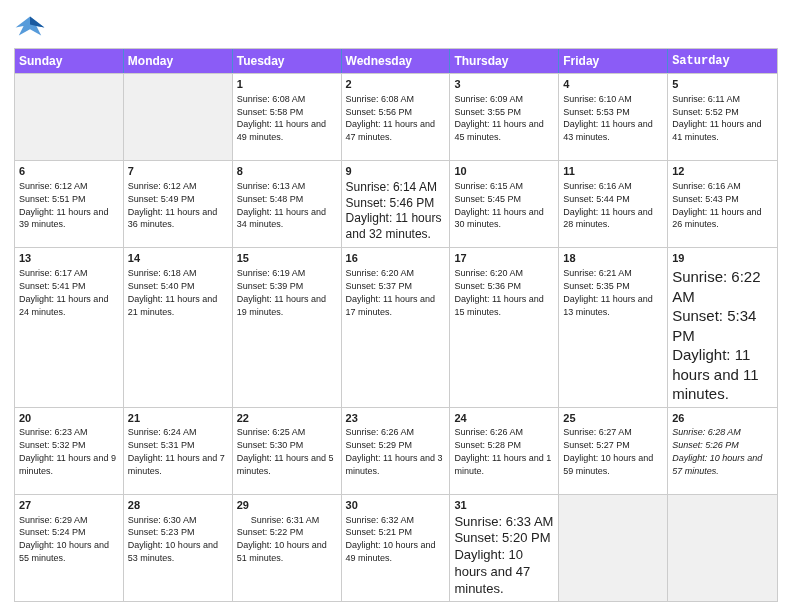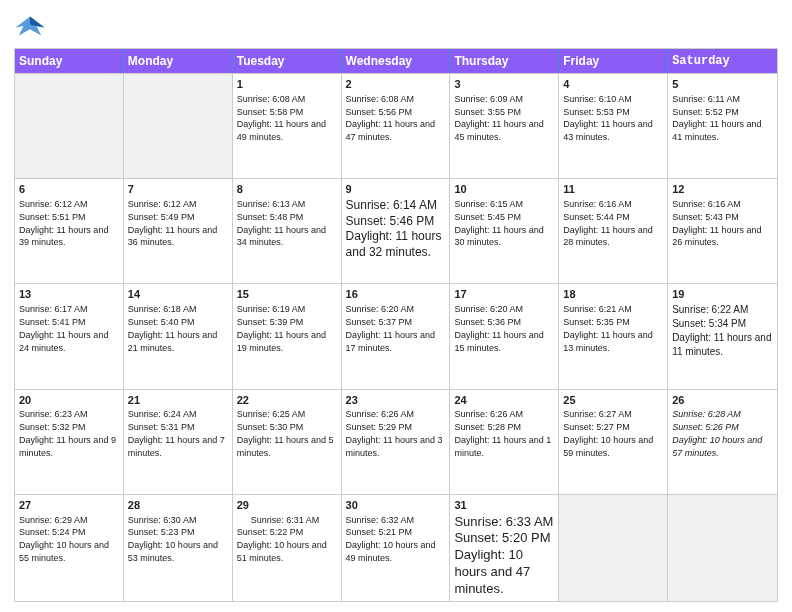--- a/index.html
+++ b/index.html
@@ -198,21 +198,21 @@
 Daylight: 11 hours and 19 minutes.</span></div>
           <div class="cal-cell"><span class="day-num">16</span><span style="white-space: pre-line; font-size: 9px; line-height: 1.3;">Sunrise: 6:20 AM
 Sunset: 5:37 PM
 Daylight: 11 hours and 17 minutes.</span></div>
           <div class="cal-cell"><span class="day-num">17</span><span style="white-space: pre-line; font-size: 9px; line-height: 1.3;">Sunrise: 6:20 AM
 Sunset: 5:36 PM
 Daylight: 11 hours and 15 minutes.</span></div>
           <div class="cal-cell"><span class="day-num">18</span><span style="white-space: pre-line; font-size: 9px; line-height: 1.3;">Sunrise: 6:21 AM
 Sunset: 5:35 PM
 Daylight: 11 hours and 13 minutes.</span></div>
-          <div class="cal-cell"><span class="day-num">19</span><span style="white-space: pre-line; font-size: 10px; line-height: 1.3; margin-top: 16px;">Sunrise: 6:22 AM
+          <div class="cal-cell"><span class="day-num">19</span><span style="white-space: pre-line; font-size: 15px; line-height: 1.3; margin-top: 16px;">Sunrise: 6:22 AM
 Sunset: 5:34 PM
 Daylight: 11 hours and 11 minutes.</span></div>
         </div>
         <div class="cal-row">
           <div class="cal-cell"><span class="day-num">20</span><span style="white-space: pre-line; font-size: 9px; line-height: 1.3;">Sunrise: 6:23 AM
 Sunset: 5:32 PM
 Daylight: 11 hours and 9 minutes.</span></div>
           <div class="cal-cell"><span class="day-num">21</span><span style="white-space: pre-line; font-size: 9px; line-height: 1.3;">Sunrise: 6:24 AM
 Sunset: 5:31 PM
 Daylight: 11 hours and 7 minutes.</span></div>

